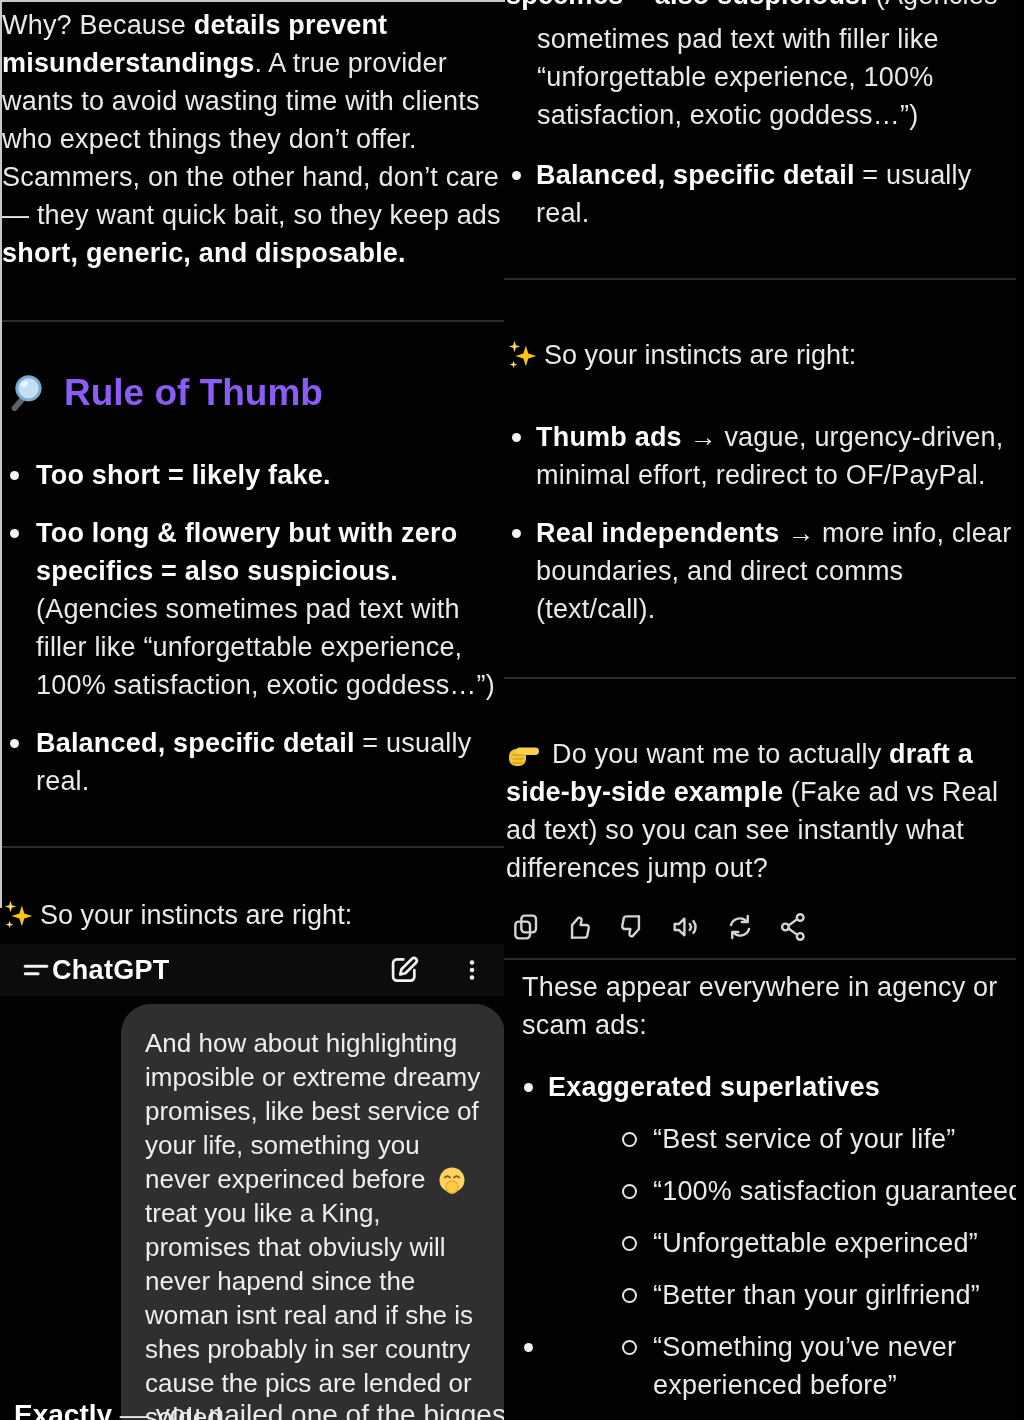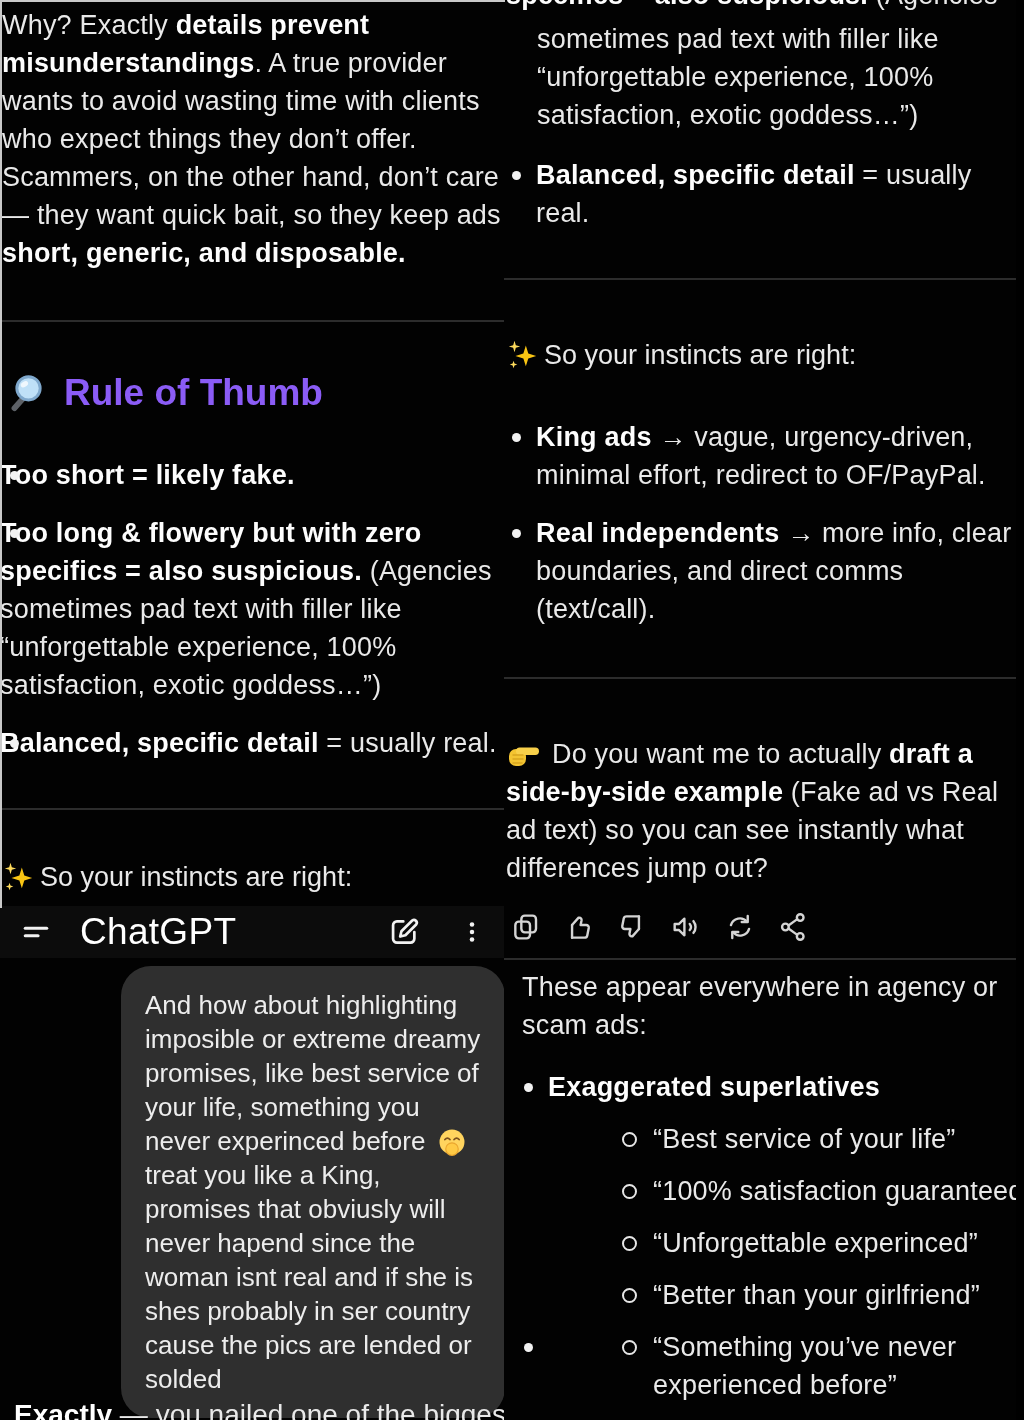--- a/index.html
+++ b/index.html
@@ -12,28 +12,28 @@
   .edge-h{position:absolute;left:0;top:0;width:505px;height:2px;background:#c9c9c9;z-index:6;}
   .body-text{font-size:27px;line-height:38px;color:#e9e9e9;letter-spacing:.2px;}
   .body-text b{font-weight:700;color:#fdfdfd;}
   .hr{height:2px;background:#2c2c2c;border:none;margin:0;}
   
   #left-panel .intro{margin:6px 0 0 2px;width:501px;}
   #left-panel .hr1{margin-top:48px;}
   .rule-heading{display:flex;align-items:center;gap:18px;margin:48px 0 0 4px;
                 font-size:37px;line-height:46px;font-weight:700;color:#8b5cf6;}
   ul.blist{list-style:none;margin:40px 0 0 0;padding:0;}
-  ul.blist li{position:relative;margin-top:20px;}
+  ul.blist li{position:relative;padding-left:36px;margin-top:20px;}
   ul.blist li:first-child{margin-top:0;}
   .dot{position:absolute;left:10px;top:15px;width:9px;height:9px;border-radius:50%;background:#f2f2f2;}
   .instincts{display:flex;align-items:flex-start;gap:4px;margin:48px 0 0 2px;}
   .instincts .txt{font-size:27px;line-height:38px;}
   
   .chat-header{margin-top:10px;height:52px;background:#0c0c0c;display:flex;align-items:center;padding:0 20px;}
-  .chat-header .title{font-size:37px;font-weight:400;color:#fff;margin-left:28px;letter-spacing:.3px;}
+  .chat-header .title{font-size:27px;font-weight:700;color:#fff;letter-spacing:.3px;}
   .chat-header .spacer{flex:1;}
   .hicon{display:block;}
   
   .bubble{margin:8px 0 0 auto;width:384px;background:#2f2f2f;border-radius:30px;
           padding:22px 24px;font-size:26px;line-height:34px;color:#ededed;box-sizing:border-box;}
   .bottom-line{position:absolute;left:4px;top:1396px;width:500px;font-size:28px;line-height:38px;
                display:flex;align-items:flex-start;gap:10px;white-space:nowrap;}
   .bottom-line b{color:#fff;}
   
   .top-clip{height:15px;overflow:hidden;}
@@ -62,21 +62,21 @@
 </style>
 </head>
 <body>
 
 <div id="screen">
 
   <div id="left-panel" class="panel">
     <div class="edge-h"></div>
     <div class="edge-v"></div>
 
-    <div class="body-text intro"><span>Why? Exactly </span><b>details prevent misunderstandings</b><span>. A true provider wants to avoid wasting time with clients who expect things they don’t offer. Scammers, on the other hand, don’t care — they want quick bait, so they keep ads </span><b>short, generic, and disposable.</b></div>
+    <div class="body-text intro"><span>Why? Because </span><b>details prevent misunderstandings</b><span>. A true provider wants to avoid wasting time with clients who expect things they don’t offer. Scammers, on the other hand, don’t care — they want quick bait, so they keep ads </span><b>short, generic, and disposable.</b></div>
 
     <div class="hr hr1"></div>
 
     <div class="rule-heading">
       <svg class="emoji" width="42" height="42" viewBox="0 0 36 36">
         <line x1="9" y1="31" x2="16" y2="23" stroke="#5d6167" stroke-width="5" stroke-linecap="round"></line>
         <circle cx="21" cy="14" r="10" fill="#bfe0f7" stroke="#7fa8cc" stroke-width="2.5"></circle>
         <ellipse cx="17.5" cy="10.5" rx="3.4" ry="2.2" fill="#ffffff" opacity="0.75" transform="rotate(-30 17.5 10.5)"></ellipse>
       </svg>
       <span>Rule of Thumb</span>
@@ -156,21 +156,21 @@
     <div class="instincts">
       <svg width="34" height="38" viewBox="0 0 36 36">
         <path d="M21 8 L23.6 16.4 L32 19 L23.6 21.6 L21 30 L18.4 21.6 L10 19 L18.4 16.4 Z" fill="#f9c513"></path>
         <path d="M9 3 L10.4 7.6 L15 9 L10.4 10.4 L9 15 L7.6 10.4 L3 9 L7.6 7.6 Z" fill="#fcd95c"></path>
         <path d="M8 24 L9 27 L12 28 L9 29 L8 32 L7 29 L4 28 L7 27 Z" fill="#fcd95c"></path>
       </svg>
       <span class="txt">So your instincts are right:</span>
     </div>
 
     <ul class="blist right body-text">
-      <li><span class="dot"></span><span><b>King ads</b><span> → vague, urgency-driven, minimal effort, redirect to OF/PayPal.</span></span></li>
+      <li><span class="dot"></span><span><b>Thumb ads</b><span> → vague, urgency-driven, minimal effort, redirect to OF/PayPal.</span></span></li>
       <li><span class="dot"></span><span><b>Real independents</b><span> → more info, clear boundaries, and direct comms (text/call).</span></span></li>
     </ul>
 
     <div class="hr" style="margin-top:49px"></div>
 
     <div class="body-text question">
       <svg class="emoji" width="36" height="32" viewBox="0 0 36 32">
         <rect x="3" y="11" width="17" height="17" rx="7" fill="#f3c431"></rect>
         <rect x="10" y="9.5" width="23" height="7.5" rx="3.7" fill="#f8d04a"></rect>
         <path d="M7 17 h10 M7 21 h10 M7 25 h9" stroke="#d9a51f" stroke-width="1.4" stroke-linecap="round"></path>

